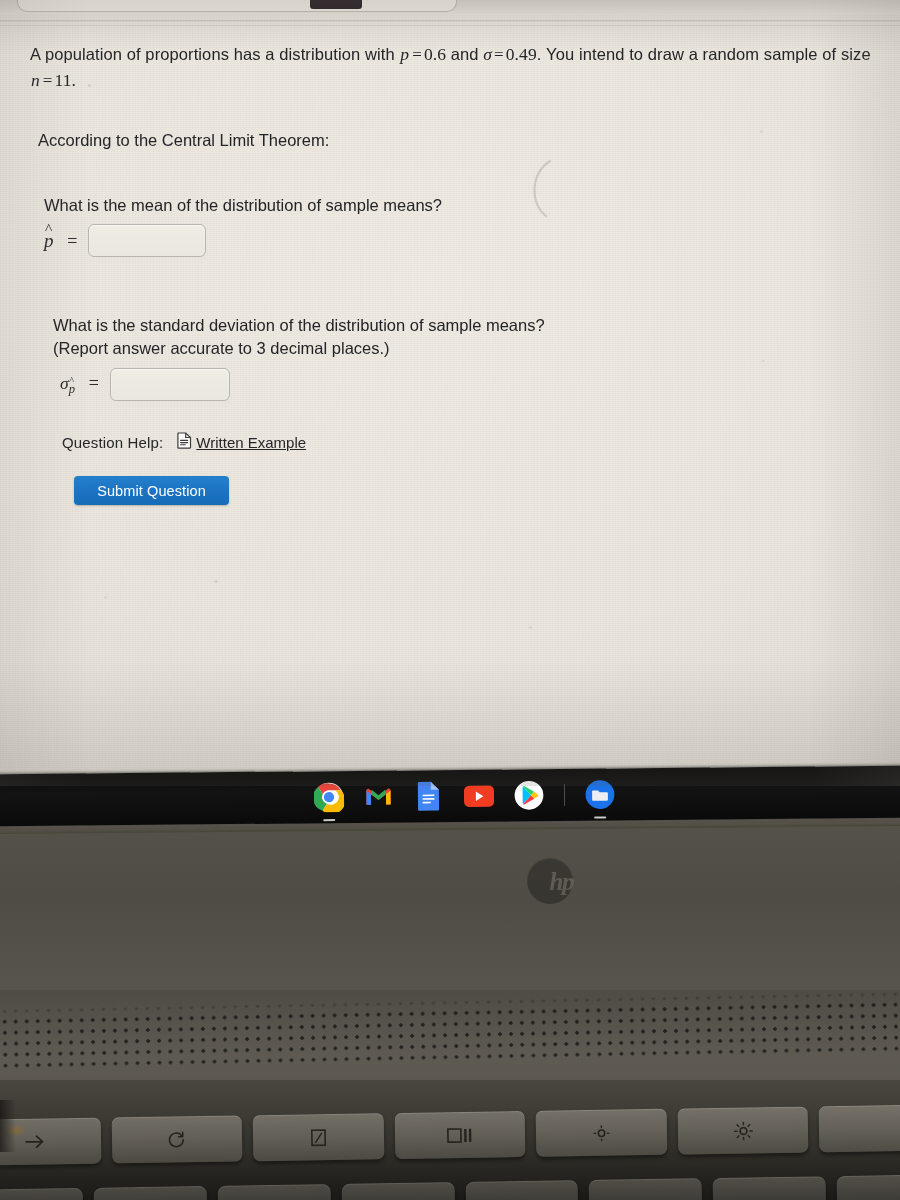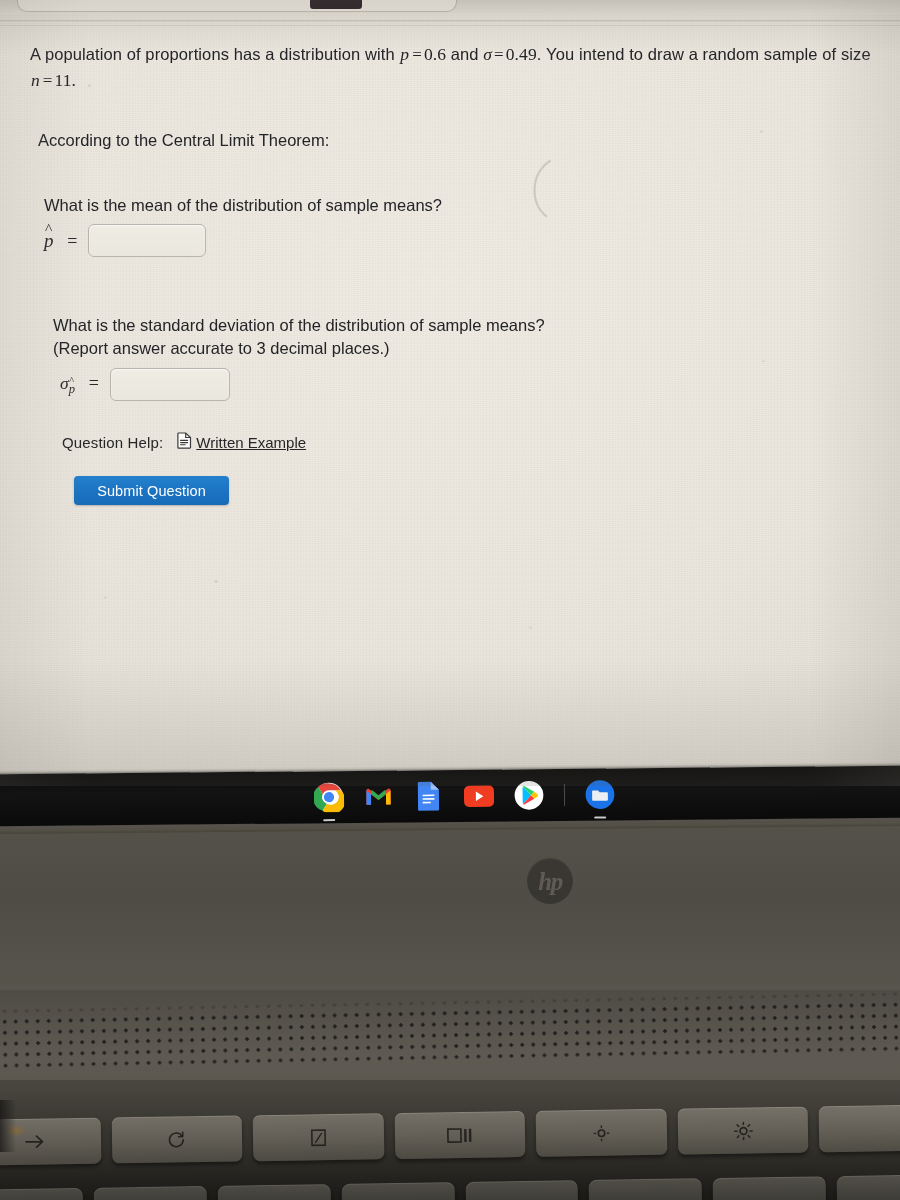--- a/index.html
+++ b/index.html
@@ -313,21 +313,21 @@
     transform: rotate(-0.5deg);
   }
   .hp-logo {
     position: absolute;
     left: 527px; top: 858px;
     width: 46px; height: 46px;
     border-radius: 50%;
     background: rgba(25,23,20,.42);
     display: flex;
     align-items: center;
-    justify-content: center;
+    justify-content: flex-end;
     z-index: 22;
     box-shadow: inset 0 1px 2px rgba(255,255,255,.06);
   }
   .hp-logo span {
     font-family: "Liberation Serif", serif;
     font-style: italic;
     font-weight: bold;
     font-size: 25px;
     color: #78736b;
     letter-spacing: -1.5px;

